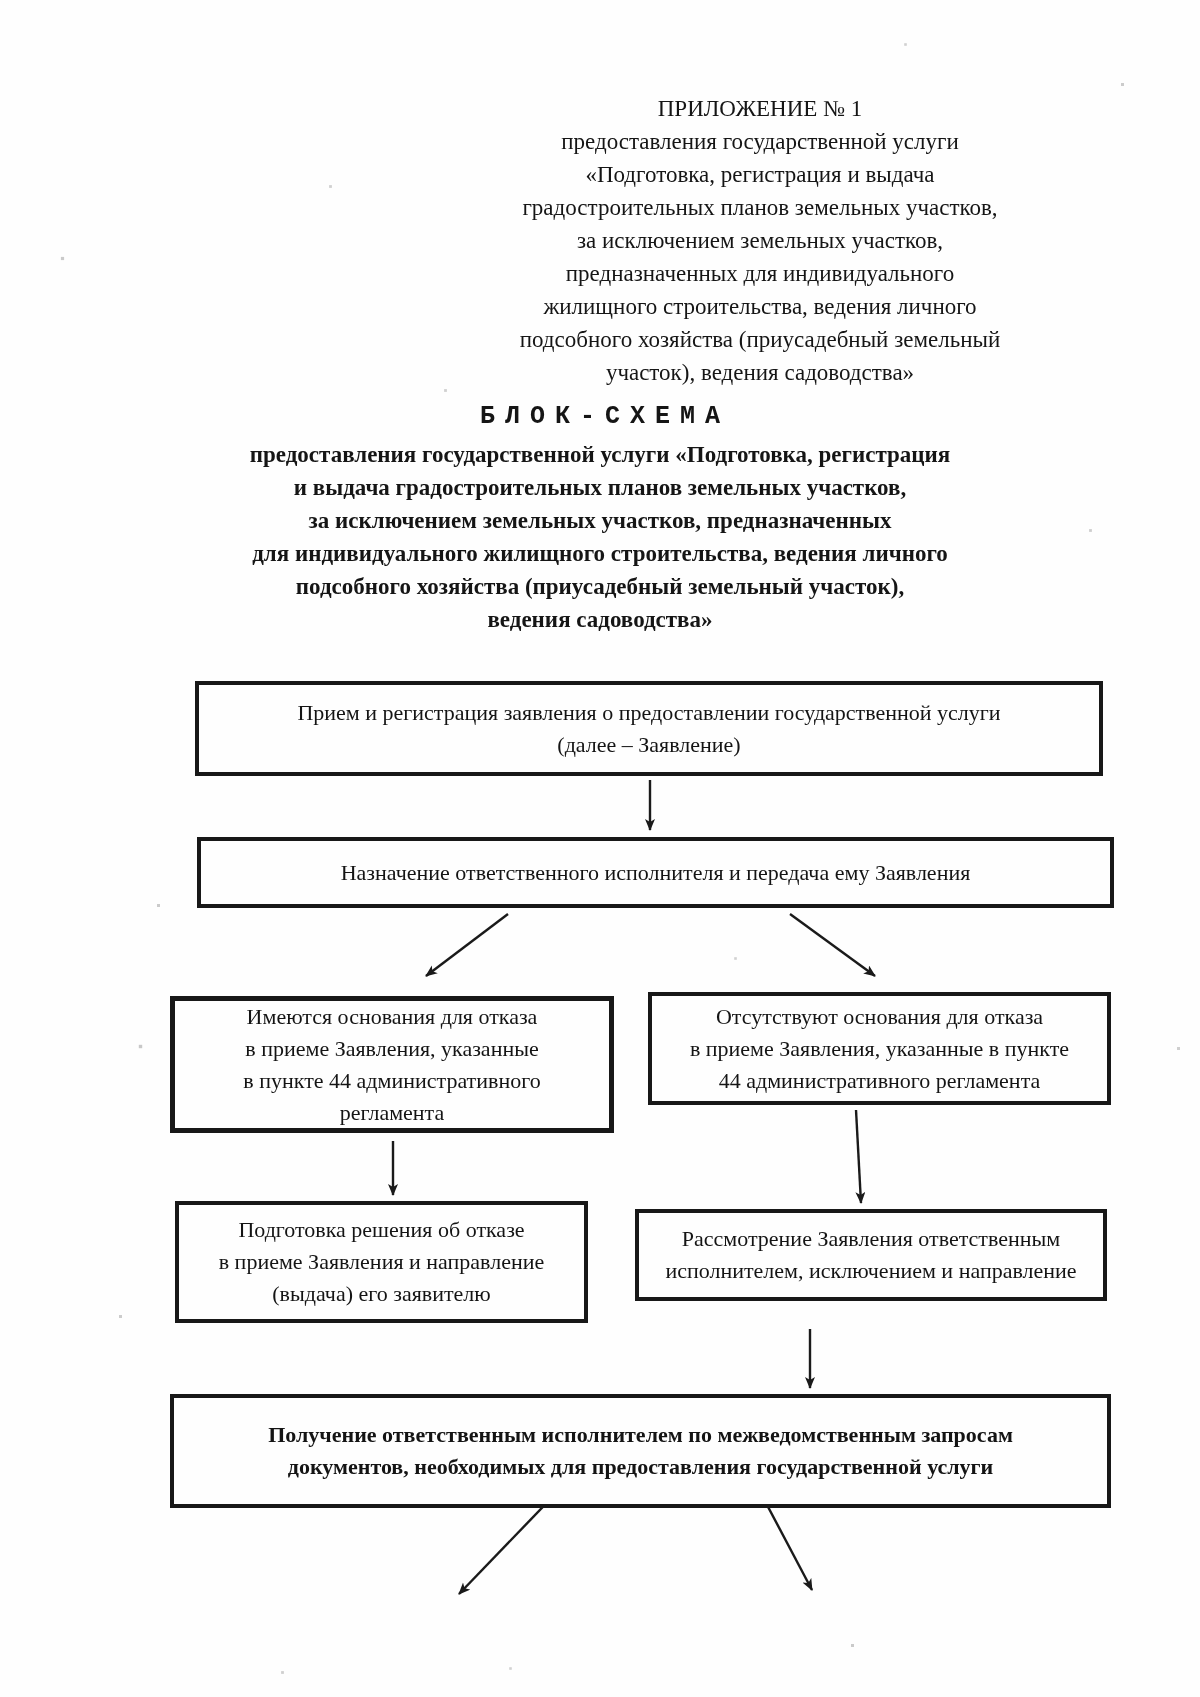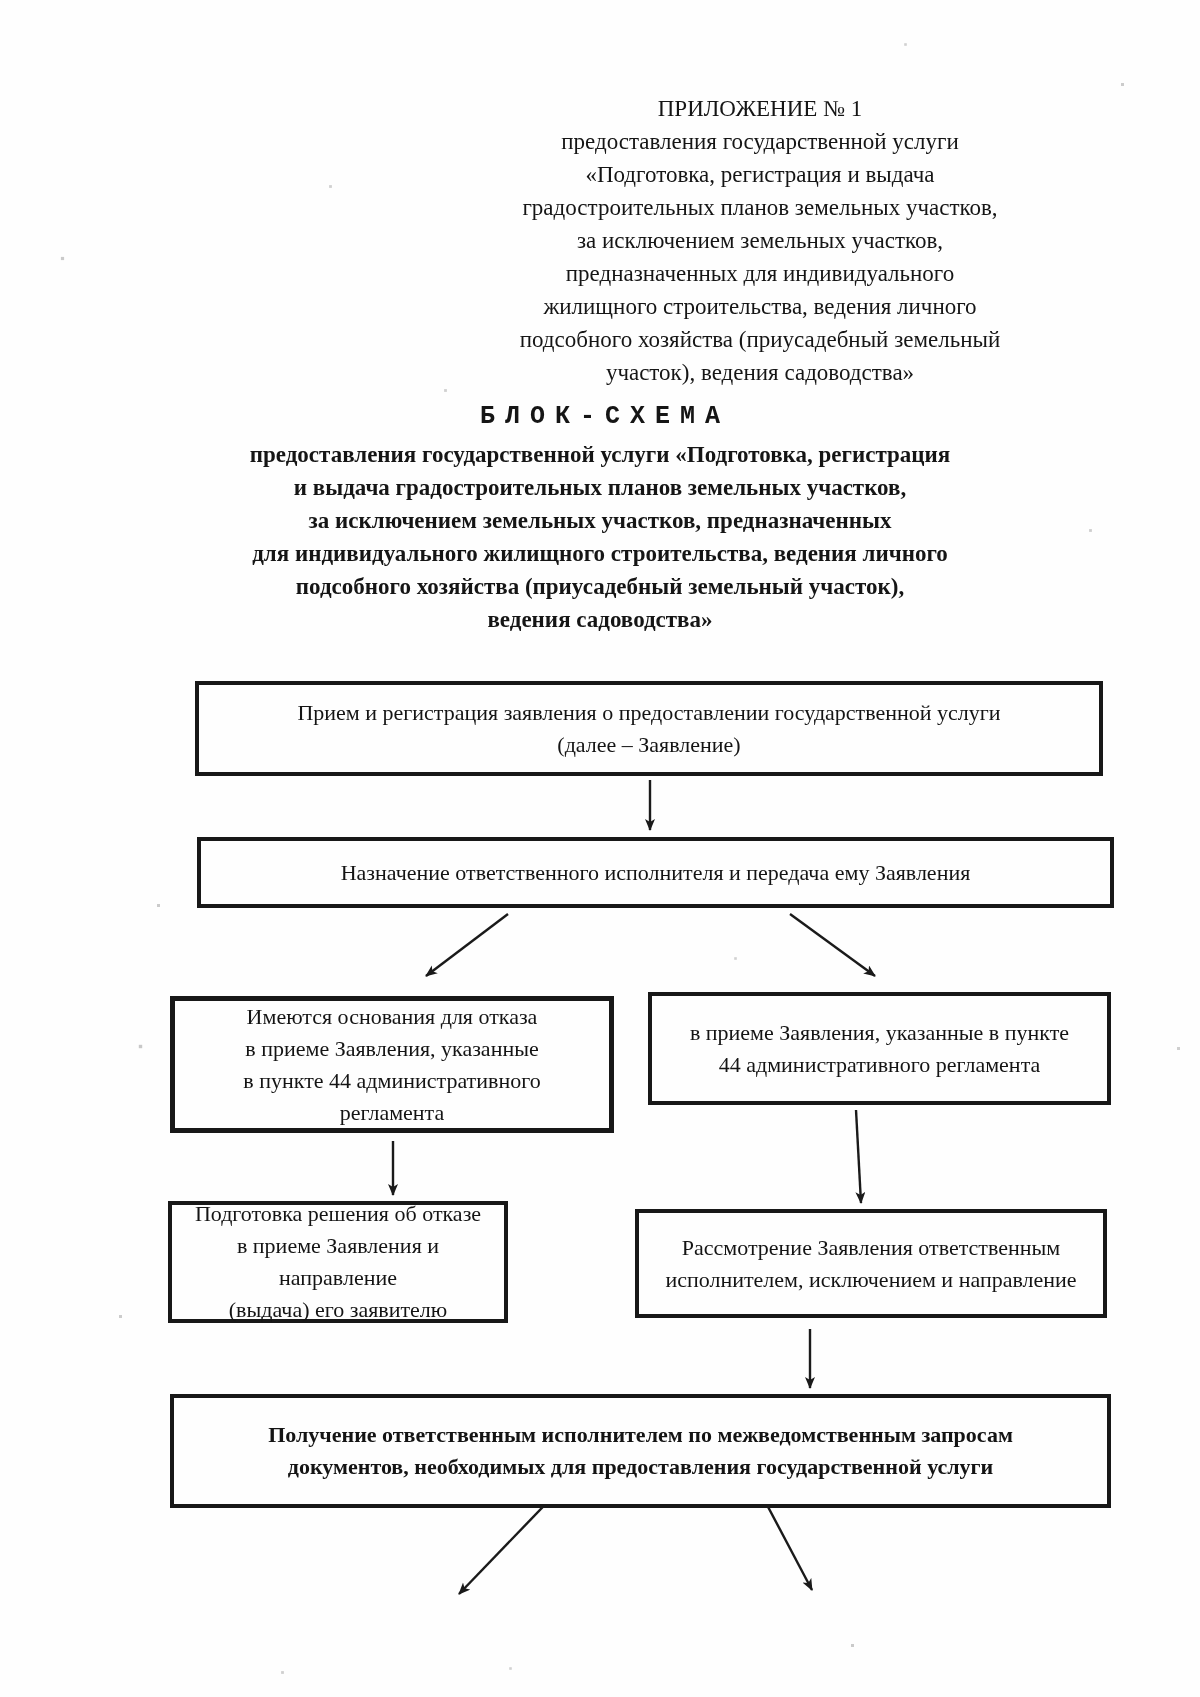--- a/index.html
+++ b/index.html
@@ -33,22 +33,22 @@
     position:absolute;box-sizing:border-box;
     border:4px solid #181818;background:#fefefe;
     display:flex;flex-direction:column;justify-content:center;align-items:center;
     text-align:center;font-size:22px;line-height:32px;color:#141414;
     padding:4px 21px;
   }
   #box-reception      {left:195px;top:681px;width:908px;height:95px;}
   #box-assignment     {left:197px;top:837px;width:917px;height:71px;}
   #box-grounds-exist  {left:170px;top:996px;width:444px;height:137px;border-width:5px;}
   #box-grounds-absent {left:648px;top:992px;width:463px;height:113px;}
-  #box-refusal        {left:168px;top:1201px;width:340px;height:122px;}
-  #box-review         {left:635px;top:1209px;width:472px;height:109px;}
+  #box-refusal        {left:175px;top:1201px;width:413px;height:122px;}
+  #box-review         {left:635px;top:1209px;width:472px;height:92px;}
   #box-docs           {left:170px;top:1394px;width:941px;height:114px;font-weight:bold;}
   
   .arrows{position:absolute;left:0;top:0;pointer-events:none;}
   .arrows line{stroke:#1a1a1a;stroke-width:2.4;}
   
   .speckles{
     position:absolute;left:0;top:0;width:1px;height:1px;opacity:.45;
     box-shadow:
       62px 258px 0 1.1px #8d8d8d, 330px 186px 0 0.9px #9a9a9a,
       1122px 84px 0 1px #909090, 905px 44px 0 0.8px #9b9b9b,
@@ -115,20 +115,21 @@
   </div>
 
   <div class="fbox" id="box-grounds-exist">
     <div>Имеются основания для отказа</div>
     <div>в приеме Заявления, указанные</div>
     <div>в пункте 44 административного</div>
     <div>регламента</div>
   </div>
 
   <div class="fbox" id="box-grounds-absent">
+    <div>Отсутствуют основания для отказа</div>
     <div>в приеме Заявления, указанные в пункте</div>
     <div>44 административного регламента</div>
   </div>
 
   <div class="fbox" id="box-refusal">
     <div>Подготовка решения об отказе</div>
     <div>в приеме Заявления и направление</div>
     <div>(выдача) его заявителю</div>
   </div>
 

